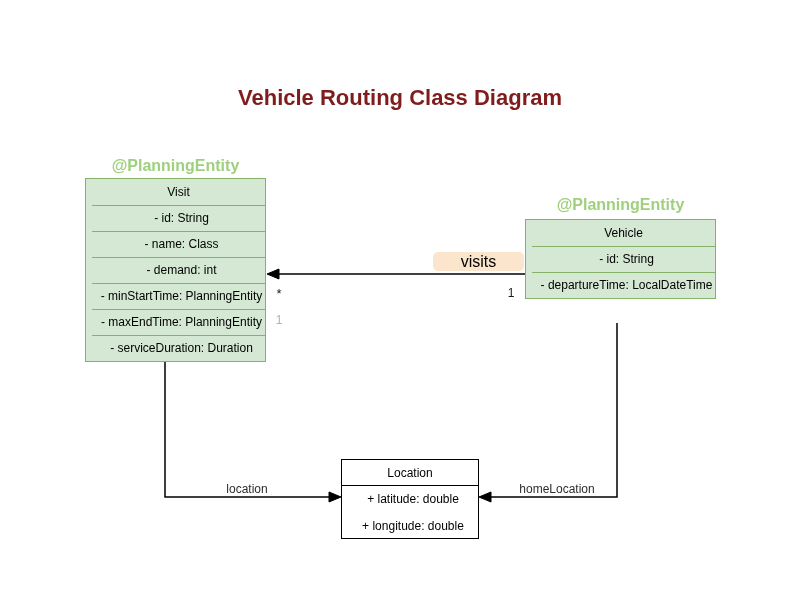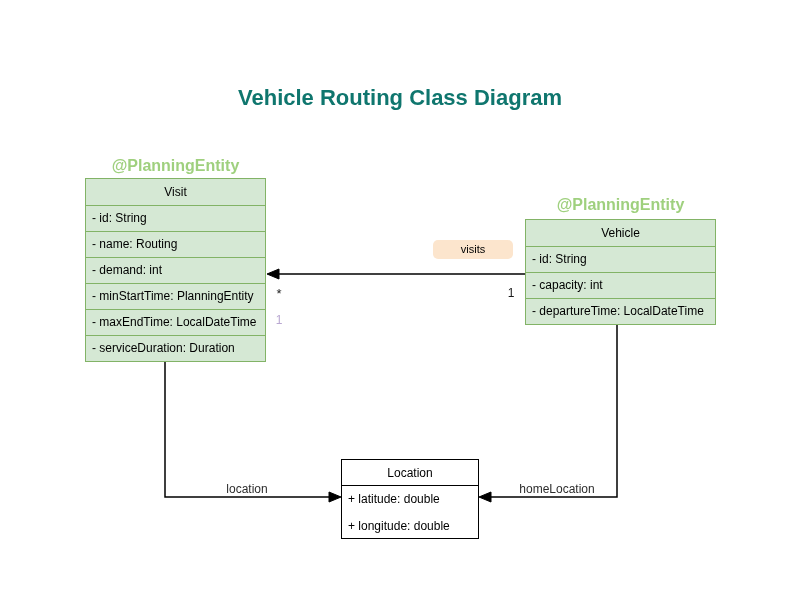--- a/index.html
+++ b/index.html
@@ -11,58 +11,60 @@
     --edge-color:#000000;
     --purple-label:#b9a7d1;
   }
   *{margin:0;padding:0;box-sizing:border-box;}
   html,body{background:#fff;}
   body{font-family:"Liberation Sans","DejaVu Sans",sans-serif;}
   .canvas{position:relative;width:800px;height:600px;background:#ffffff;overflow:hidden;}
 
   .title{
     position:absolute;left:0;top:85px;width:800px;
-    text-align:center;font-size:22px;font-weight:bold;color:#0f766e;
+    text-align:center;font-size:22px;font-weight:bold;color:#7f1d1d;
   }
 
   .edges{position:absolute;left:0;top:0;z-index:1;}
   .edge-line{stroke:var(--edge-color);stroke-width:1.5;fill:none;}
   .edge-arrow{fill:var(--edge-color);stroke:var(--edge-color);stroke-width:1;}
 
   .annotation{
     position:absolute;z-index:3;text-align:center;
     font-size:16px;font-weight:bold;white-space:nowrap;
   }
   .annotation.green{color:var(--green-annotation);}
   .annotation.orange{color:var(--orange-annotation);}
 
   .uml-class{
     position:absolute;z-index:2;background:#fff;
     border:1px solid #000;font-size:12px;color:#000;
   }
   .uml-class.green-class{
     background:var(--green-fill);
     border:1px solid var(--green-border);
+    padding-left:6px;
   }
   .uml-header{
     height:26px;line-height:26px;text-align:center;white-space:nowrap;overflow:hidden;
   }
   .uml-row{
     height:26px;line-height:25px;padding-left:6px;white-space:nowrap;overflow:hidden;
     border-top:1px solid var(--green-border);
+    text-align:center;
   }
   .plain-class .uml-row{border-top:none;}
   .plain-class .uml-header{border-bottom:1px solid #000;}
   .plain-class .uml-row{height:27px;line-height:27px;}
 
   .badge{
     position:absolute;z-index:3;
-    left:433px;top:240px;width:80px;height:19px;line-height:19px;
+    left:433px;top:252px;width:91px;height:19px;line-height:19px;
     background:var(--badge-bg);border-radius:5px;
-    text-align:center;font-size:11px;color:#000;
+    text-align:center;font-size:16px;color:#000;
   }
 
   .mult{
     position:absolute;z-index:3;width:18px;text-align:center;
     font-size:12px;color:#1a1a1a;
   }
   .mult.star{font-size:13px;}
   .mult.purple{color:var(--purple-label);}
 
   .edge-label{
@@ -89,32 +91,31 @@
     <g>
       <polyline class="edge-line" points="617,323 617,497 491,497"></polyline>
       <path class="edge-arrow" d="M479,497 L491,492 L491,502 Z"></path>
     </g>
   </svg>
 
   <div class="annotation green" style="left:85px;top:157px;width:181px;">@PlanningEntity</div>
   <div class="uml-class green-class" style="left:85px;top:178px;width:181px;">
     <div class="uml-header">Visit</div>
     <div class="uml-row">- id: String</div>
-    <div class="uml-row">- name: Routing</div>
+    <div class="uml-row">- name: Class</div>
     <div class="uml-row">- demand: int</div>
     <div class="uml-row">- minStartTime: PlanningEntity</div>
-    <div class="uml-row">- maxEndTime: LocalDateTime</div>
+    <div class="uml-row">- maxEndTime: PlanningEntity</div>
     <div class="uml-row">- serviceDuration: Duration</div>
   </div>
 
   <div class="annotation green" style="left:525px;top:196px;width:191px;">@PlanningEntity</div>
   <div class="uml-class green-class" style="left:525px;top:219px;width:191px;">
     <div class="uml-header">Vehicle</div>
     <div class="uml-row">- id: String</div>
-    <div class="uml-row">- capacity: int</div>
     <div class="uml-row">- departureTime: LocalDateTime</div>
   </div>
 
   <div class="uml-class plain-class" style="left:341px;top:459px;width:138px;height:80px;">
     <div class="uml-header">Location</div>
     <div class="uml-row">+ latitude: double</div>
     <div class="uml-row">+ longitude: double</div>
   </div>
 
   <div class="badge">visits</div>

